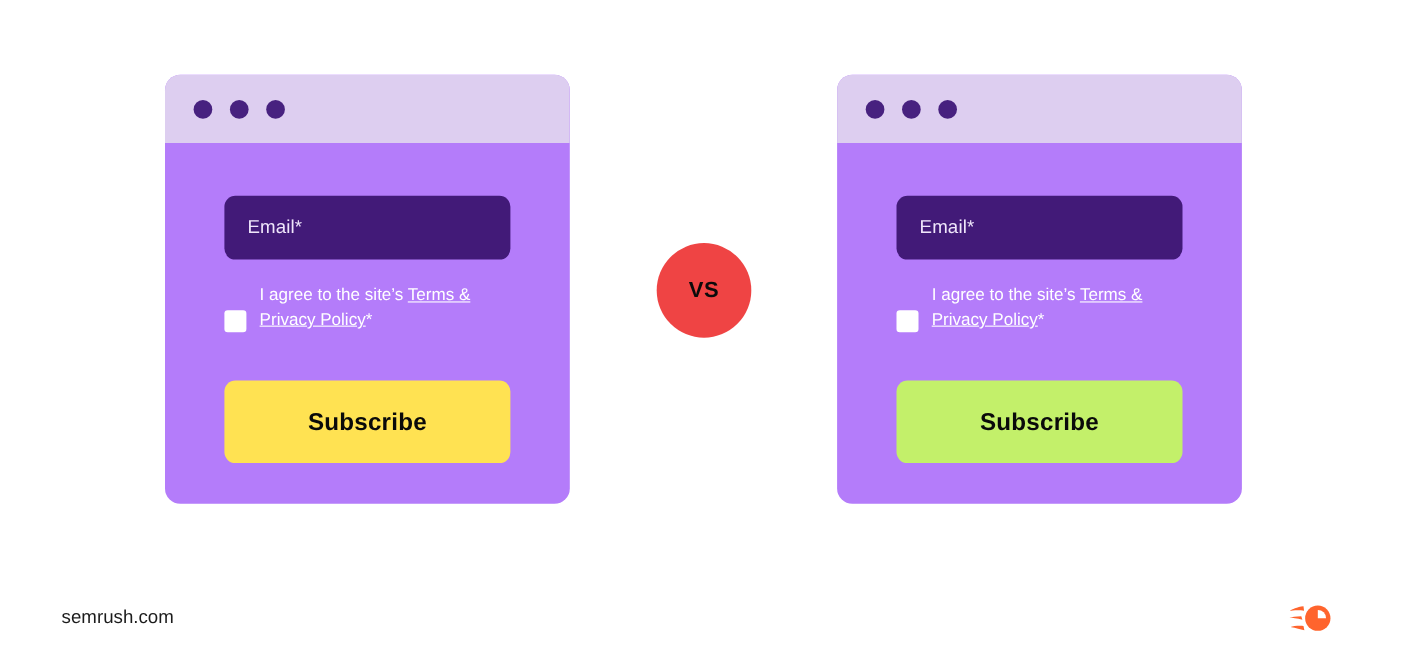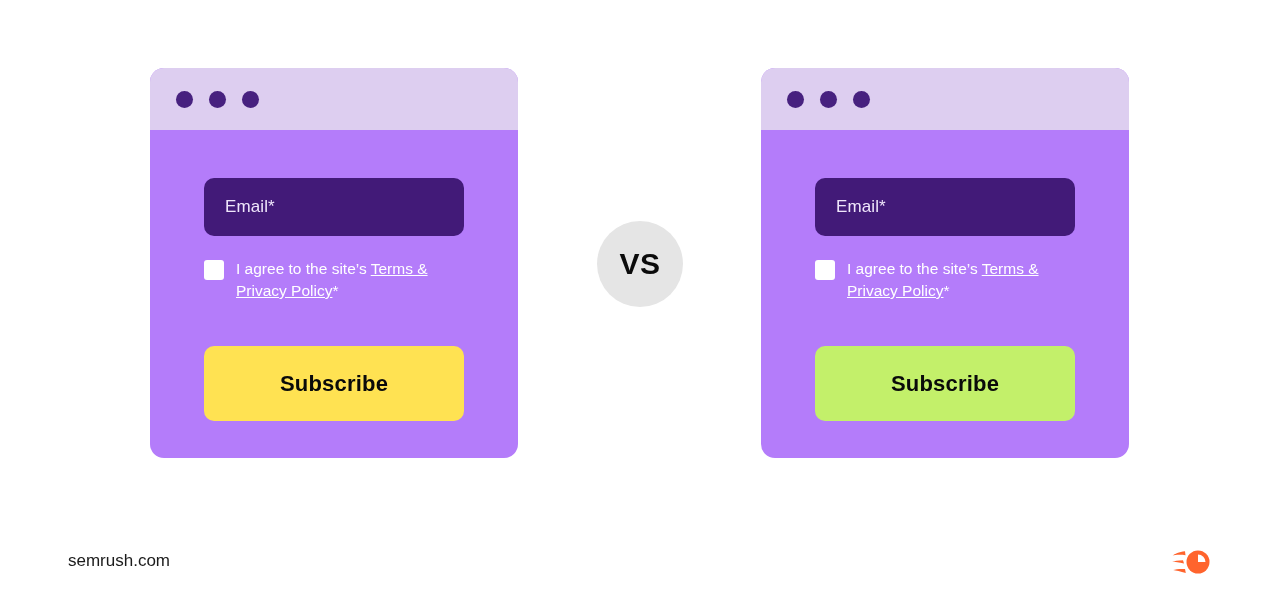--- a/index.html
+++ b/index.html
@@ -60,21 +60,21 @@
     align-items: center;
     padding-left: 21px;
     color: #efe6fb;
     font-size: 17px;
     letter-spacing: .1px;
   }
 
   .terms-row {
     margin-top: 22px;
     display: flex;
-    align-items: flex-start;
+    align-items: flex-end;
     gap: 12px;
   }
   .checkbox {
     flex: 0 0 auto;
     width: 20px;
     height: 20px;
     border-radius: 3px;
     background: #ffffff;
     margin-top: 2px;
   }
@@ -106,34 +106,34 @@
   .subscribe-lime   { background: #c3f06a; }
 
   
   .vs-badge {
     position: absolute;
     left: 597px;
     top: 221px;
     width: 86px;
     height: 86px;
     border-radius: 50%;
-    background: #e5e5e5;
+    background: #ef4444;
     display: flex;
     align-items: center;
     justify-content: center;
-    font-size: 30px;
+    font-size: 20px;
     font-weight: bold;
     color: #0b0b0b;
     letter-spacing: .5px;
   }
 
   
   .footer-url {
     position: absolute;
-    left: 68px;
+    left: 56px;
     top: 551px;
     font-size: 17px;
     color: #1b1b1b;
   }
 
   .logo {
     position: absolute;
     right: 68px;
     top: 548px;
     display: flex;

